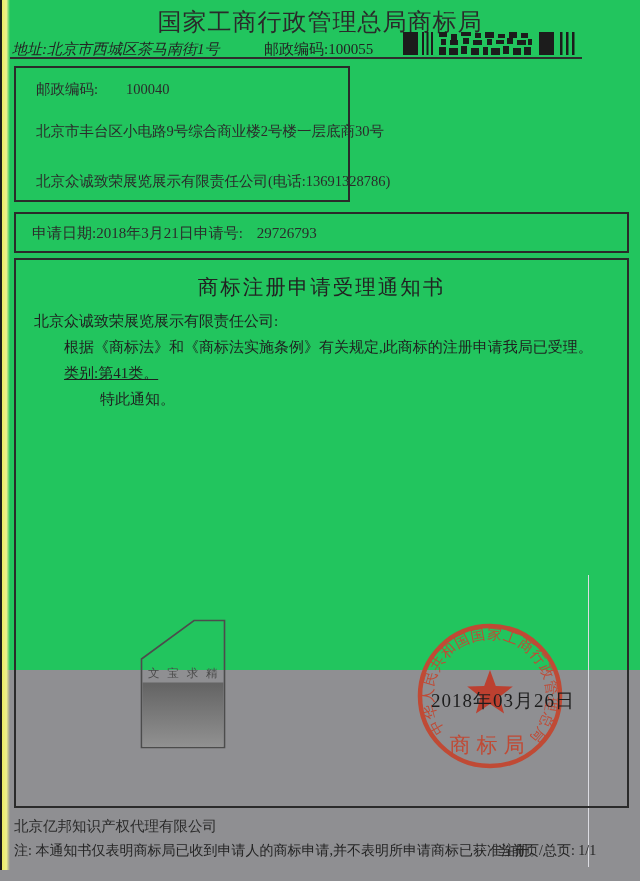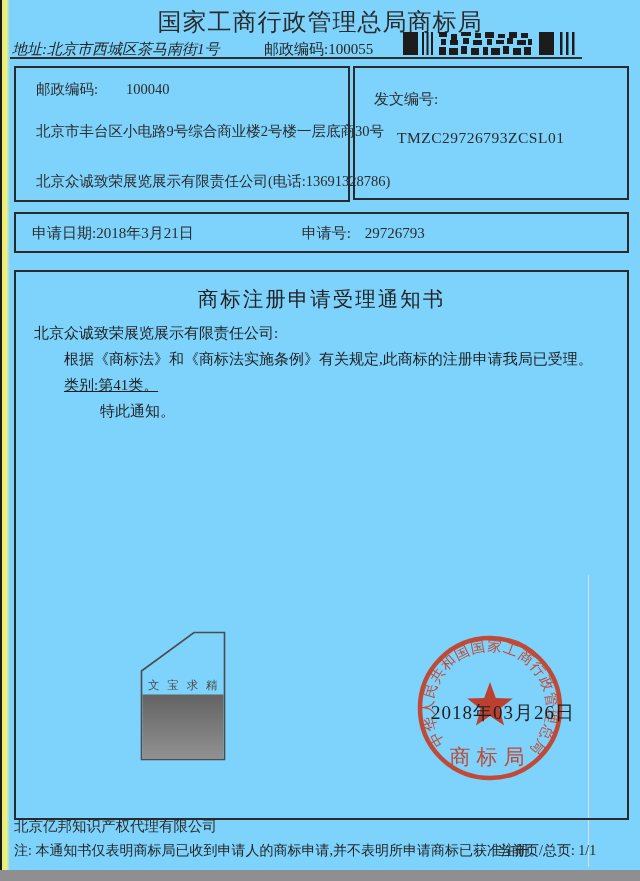--- a/index.html
+++ b/index.html
@@ -4,22 +4,22 @@
 <style>
   * { margin:0; padding:0; box-sizing:border-box; }
   html,body { width:640px; height:881px; }
   body {
     background:#8f8f92;
     font-family:"Liberation Serif","DejaVu Serif",serif;
     color:#2b2b2b;
     overflow:hidden;
   }
   .page {
-    position:relative; width:640px; height:870px;
-    background:#7dd3fc;
+    position:relative; width:640px; height:670px;
+    background:#22c55e;
   }
   .abs { position:absolute; }
   .edge-black { left:0; top:0; width:2px; height:870px; background:#1c1c1c; }
   .edge-yellow {
     left:2px; top:0; width:8px; height:870px;
     background:linear-gradient(90deg,#eded63 0%,#eef08c 55%,rgba(238,240,140,0) 100%);
   }
   .scan-line { left:588px; top:575px; width:1px; height:292px; background:#dcdce2; }
 
   .doc-title {
@@ -39,24 +39,24 @@
   .sender-addr { top:54px; }
   .sender-name { top:104px; }
 
   .docnum-box { left:353px; top:66px; width:276px; height:134px; }
   .docnum-label { position:absolute; left:19px; top:22px; font-size:15px; }
   .docnum-value { position:absolute; left:42px; top:61px; font-size:15.5px; letter-spacing:.5px; }
 
   .app-box { left:14px; top:212px; width:615px; height:41px; }
   .app-box .row { position:absolute; left:16px; top:10px; font-size:15px; white-space:nowrap; }
   .app-box .v1 { }
-  .app-box .lbl2 { margin-left:108px; }
+  .app-box .lbl2 { }
   .app-box .v2 { margin-left:14px; }
 
-  .main-box { left:14px; top:270px; width:615px; height:550px; }
+  .main-box { left:14px; top:258px; width:615px; height:550px; }
   .notice-title {
     position:absolute; left:0; top:13px; width:100%; text-align:center;
     font-size:20.5px; letter-spacing:2px; color:#222;
   }
   .n-line { position:absolute; font-size:15px; white-space:nowrap; color:#1f1f1f; }
   .n-addressee { left:18px; top:52px; }
   .n-body      { left:48px; top:78px; }
   .n-category  { left:48px; top:104px;text-decoration:underline; }
   .n-closing   { left:48px; top:130px;margin-left:36px; }
 
@@ -127,24 +127,20 @@
   <div class="abs top-rule"></div>
 
   <div class="abs box sender-box">
     <div class="line sender-post">
       <span>邮政编码:</span><span class="val">100040</span>
     </div>
     <div class="line sender-addr">北京市丰台区小电路9号综合商业楼2号楼一层底商30号</div>
     <div class="line sender-name">北京众诚致荣展览展示有限责任公司(电话:13691328786)</div>
   </div>
 
-  <div class="abs box docnum-box">
-    <div class="docnum-label">发文编号:</div>
-    <div class="docnum-value">TMZC29726793ZCSL01</div>
-  </div>
 
   <div class="abs box app-box">
     <div class="row">
       <span>申请日期:</span><span class="v1">2018年3月21日</span><span class="lbl2">申请号:</span><span class="v2">29726793</span>
     </div>
   </div>
 
   <div class="abs box main-box">
     <div class="notice-title">商标注册申请受理通知书</div>
     <div class="n-line n-addressee">北京众诚致荣展览展示有限责任公司:</div>

